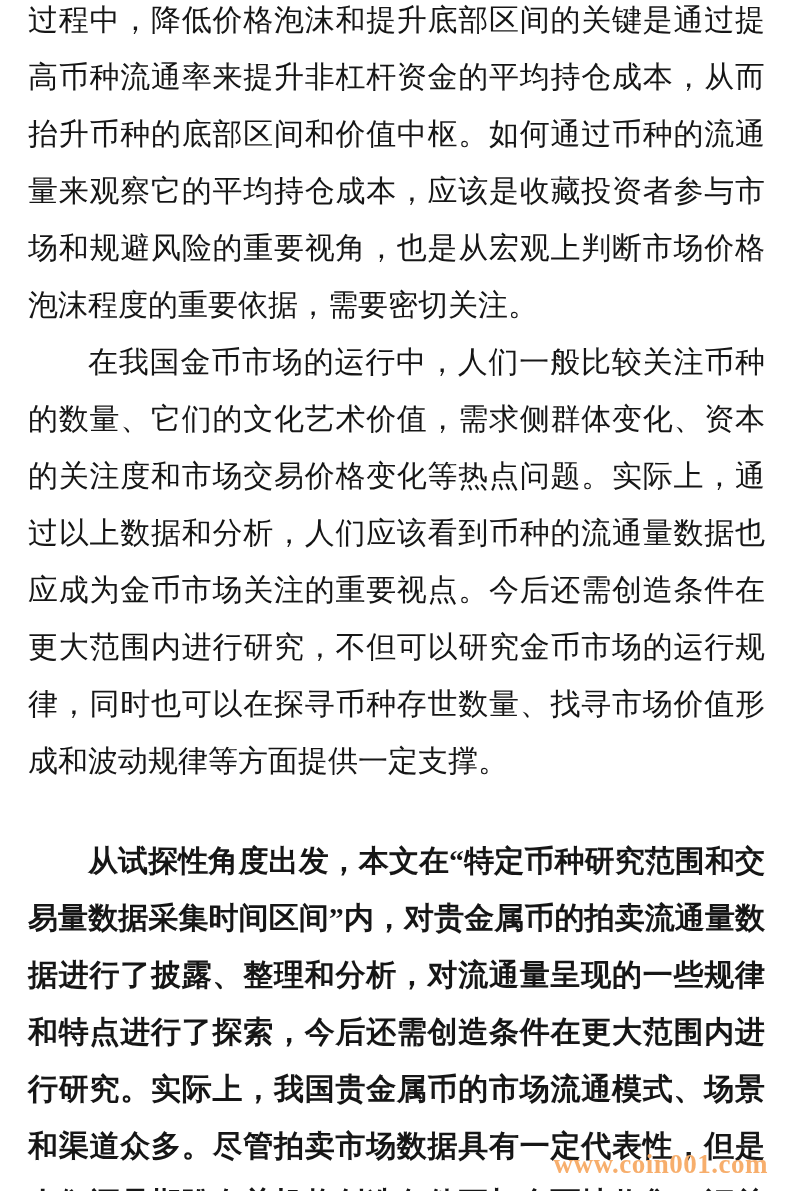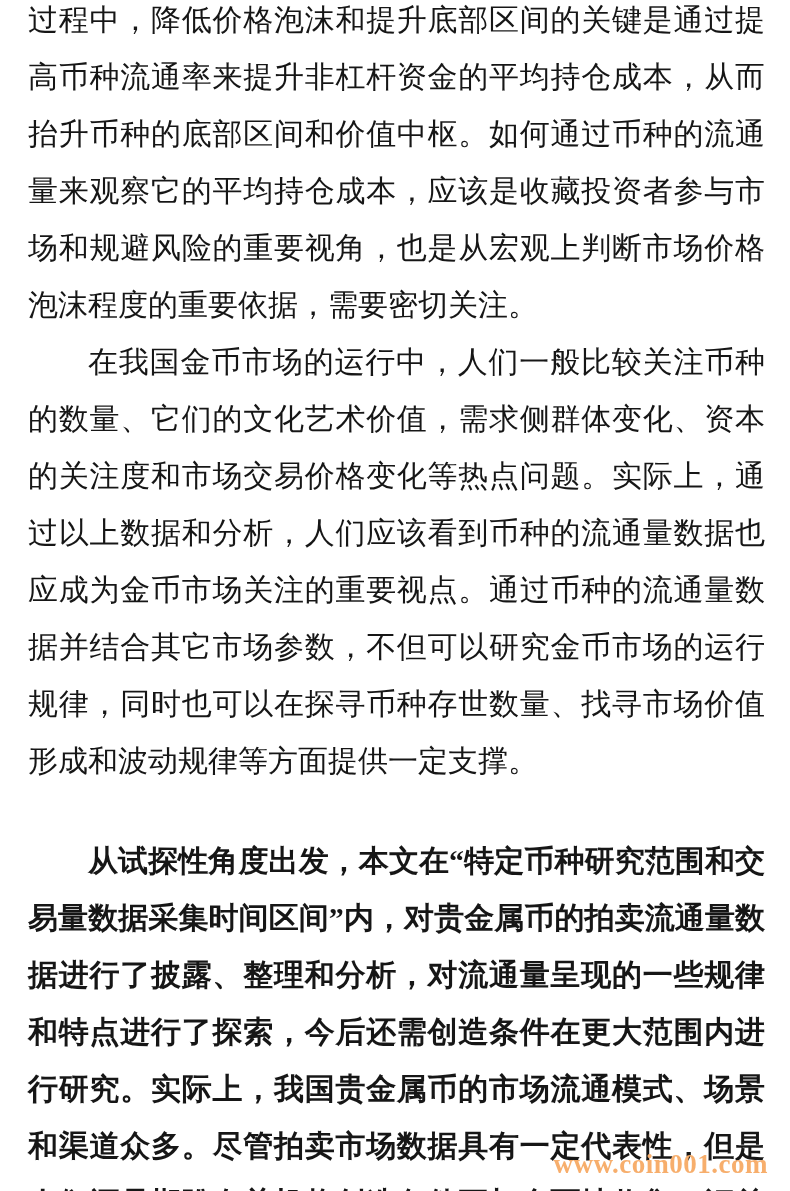--- a/index.html
+++ b/index.html
@@ -58,19 +58,19 @@
   }
 </style>
 </head>
 <body>
 
 <div class="page" style="color: rgb(22, 22, 22);">
 
   <p class="para para-first">过程中，降低价格泡沫和提升底部区间的关键是通过提高币种流通率来提升非杠杆资金的平均持仓成本，从而抬升币种的底部区间和价值中枢。如何通过币种的流通量来观察它的平均持仓成本，应该是收藏投资者参与市场和规避风险的重要视角，也是从宏观上判断市场价格泡沫程度的重要依据，需要密切关注。</p>
 
 
-  <p class="para indent-2">在我国金币市场的运行中，人们一般比较关注币种的数量、它们的文化艺术价值，需求侧群体变化、资本的关注度和市场交易价格变化等热点问题。实际上，通过以上数据和分析，人们应该看到币种的流通量数据也应成为金币市场关注的重要视点。通过币种的流通量数据并结合其它市场参数，不但可以研究金币市场的运行规律，同时也可以在探寻币种存世数量、找寻市场价值形成和波动规律等方面提供一定支撑。</p>
+  <p class="para indent-2">在我国金币市场的运行中，人们一般比较关注币种的数量、它们的文化艺术价值，需求侧群体变化、资本的关注度和市场交易价格变化等热点问题。实际上，通过以上数据和分析，人们应该看到币种的流通量数据也应成为金币市场关注的重要视点。今后还需创造条件在更大范围内进行研究，不但可以研究金币市场的运行规律，同时也可以在探寻币种存世数量、找寻市场价值形成和波动规律等方面提供一定支撑。</p>
 
   <p class="para indent-2 bold gap-before">从试探性角度出发，本文在“特定币种研究范围和交易量数据采集时间区间”内，对贵金属币的拍卖流通量数据进行了披露、整理和分析，对流通量呈现的一些规律和特点进行了探索，今后还需创造条件在更大范围内进行研究。实际上，我国贵金属币的市场流通模式、场景和渠道众多。尽管拍卖市场数据具有一定代表性，但是人们还是期盼有关机构创造条件更加全面地收集、汇总和分析金币市场的流通数据，为全面认识我国金币市场的运行状况做出更大的贡献。</p>
 
   <div class="watermark" style="color: rgb(247, 174, 108);">www.coin001.com</div>
 
 </div>
 
 </body></html>

